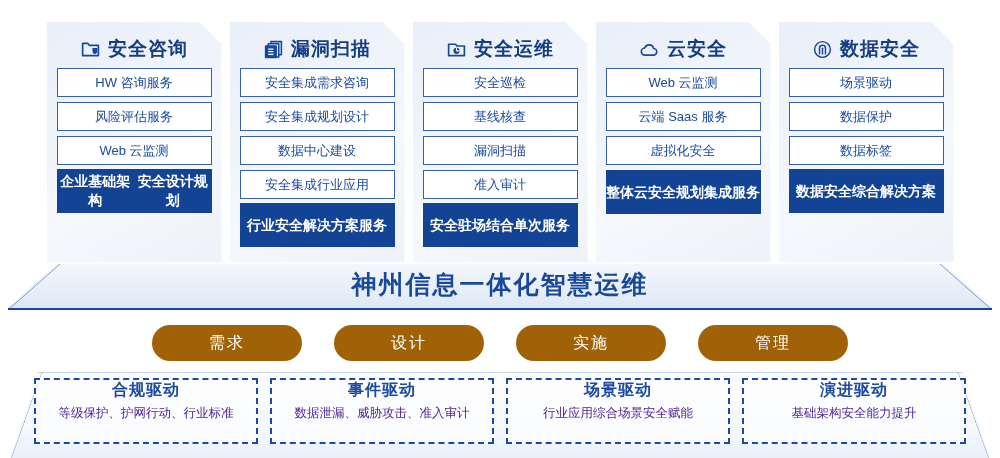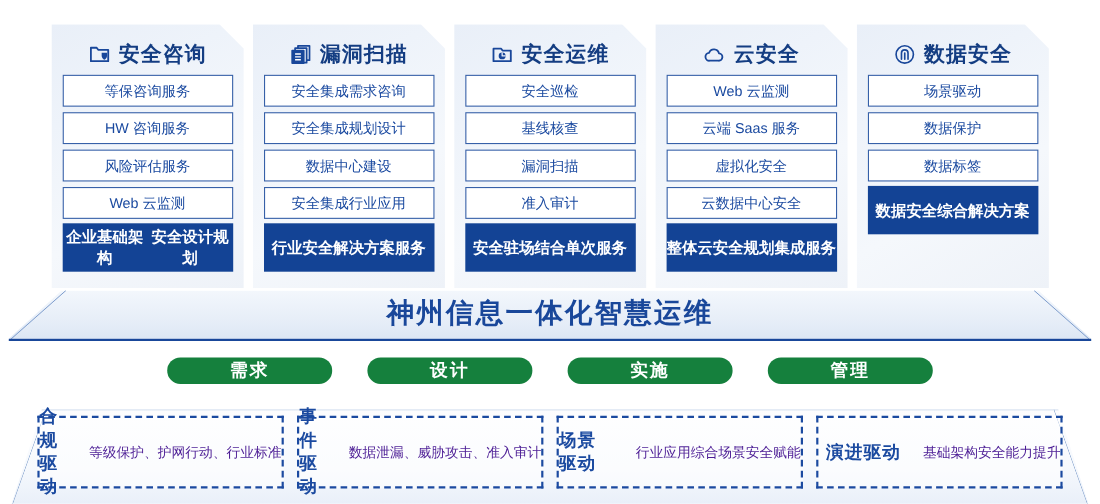--- a/index.html
+++ b/index.html
@@ -76,23 +76,23 @@
     text-align:center;
     font-size:25px;font-weight:bold;color:#19479a;letter-spacing:2px;
   }
 
   
   .pills{
     position:absolute;left:0;top:309px;width:1000px;height:38px;
     display:flex;justify-content:center;gap:32px;
   }
   .pill{
-    width:150px;height:24px;border-radius:18px;
-    background:#15803d;color:#ffffff;
-    font-size:16px;font-weight:bold;letter-spacing:2px;
+    width:150px;height:36px;border-radius:18px;
+    background:#a16207;color:#ffffff;
+    font-size:16px;font-weight:normal;letter-spacing:2px;
     display:flex;align-items:center;justify-content:center;
   }
 
   
   .basepanel{
     position:absolute;left:8px;top:356px;width:984px;height:96px;
     background:linear-gradient(180deg,#fdfdfe 0%,#f6f9fd 55%,#e6edf8 100%);
     border:1px solid #c3d2e8;
     box-sizing:border-box;
     -webkit-clip-path:polygon(30px 0, 954px 0, 984px 94px, 0 94px);
@@ -107,22 +107,22 @@
 
   .drivers{
     position:absolute;left:0;top:362px;width:1000px;height:76px;
     display:flex;justify-content:center;gap:12px;
   }
   .driver{
     width:224px;height:66px;
     border:2px dashed #1b4aa0;
     background:rgba(255,255,255,0.55);
     box-sizing:border-box;
-    display:flex;align-items:center;justify-content:flex-end;
-    gap:20px;
+    display:flex;flex-direction:column;align-items:center;justify-content:flex-start;
+    gap:4px;
   }
   .driver .d-title{font-size:16px;font-weight:bold;color:#1b4aa0;letter-spacing:1px;}
   .driver .d-sub{font-size:12.5px;color:#4c1d95;white-space:nowrap;}
 </style>
 </head>
 <body>
 
 <div class="stage">
 
   <div class="cards">
@@ -130,21 +130,20 @@
     <div class="card">
       <div class="card-head">
         <span class="ico">
           <svg viewBox="0 0 24 24" fill="none" stroke="#19479a" stroke-width="1.9" stroke-linejoin="round" stroke-linecap="round">
             <path d="M3 5h6l1.6 2.2H21V19H3z"></path>
             <path d="M14.2 10.2h5.6v3.4c0 2.1-1.6 3.2-2.8 3.8-1.2-.6-2.8-1.7-2.8-3.8z" fill="#19479a" stroke="none"></path>
           </svg>
         </span>
         <span class="title">安全咨询</span>
       </div>
-      <div class="item">等保咨询服务</div>
       <div class="item">HW 咨询服务</div>
       <div class="item">风险评估服务</div>
       <div class="item last">Web 云监测</div>
       <div class="solid">
         <span>企业基础架构</span>
         <span>安全设计规划</span>
       </div>
     </div>
 
     <div class="card">
@@ -195,21 +194,20 @@
         <span class="ico">
           <svg viewBox="0 0 24 24" fill="none" stroke="#19479a" stroke-width="1.9" stroke-linejoin="round" stroke-linecap="round">
             <path d="M7 18.5h9.2a3.8 3.8 0 0 0 .5-7.6 5.3 5.3 0 0 0-10.2-.6A4.1 4.1 0 0 0 7 18.5z"></path>
           </svg>
         </span>
         <span class="title">云安全</span>
       </div>
       <div class="item">Web 云监测</div>
       <div class="item">云端 Saas 服务</div>
       <div class="item">虚拟化安全</div>
-      <div class="item last">云数据中心安全</div>
       <div class="solid">
         <span>整体云安全规划</span>
         <span>集成服务</span>
       </div>
     </div>
 
     <div class="card">
       <div class="card-head">
         <span class="ico">
           <svg viewBox="0 0 24 24" fill="none" stroke="#19479a" stroke-width="1.7" stroke-linecap="round">

